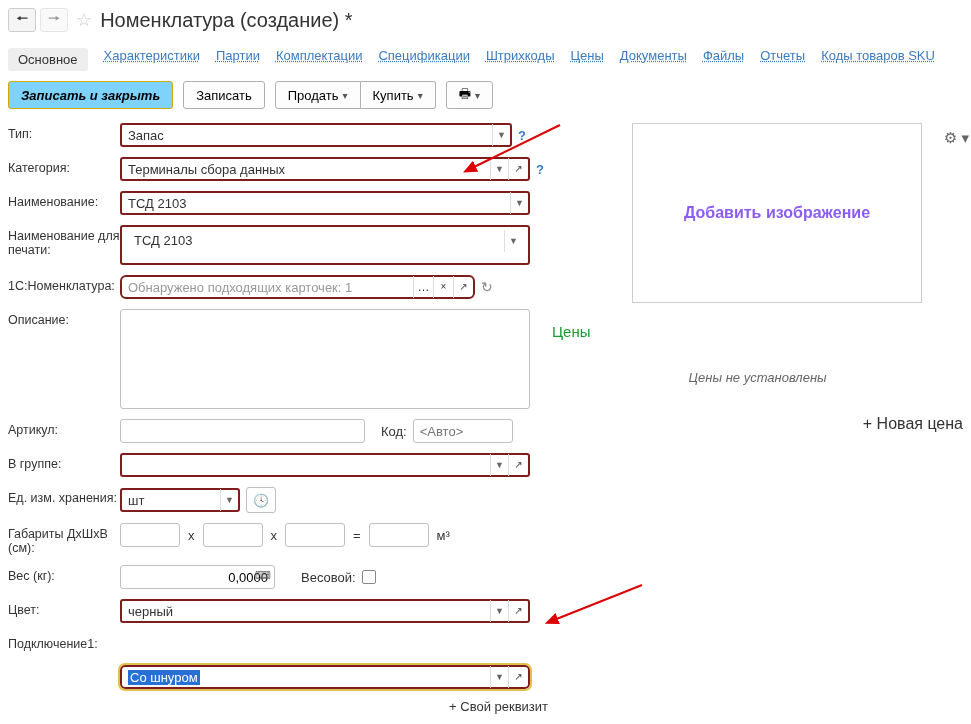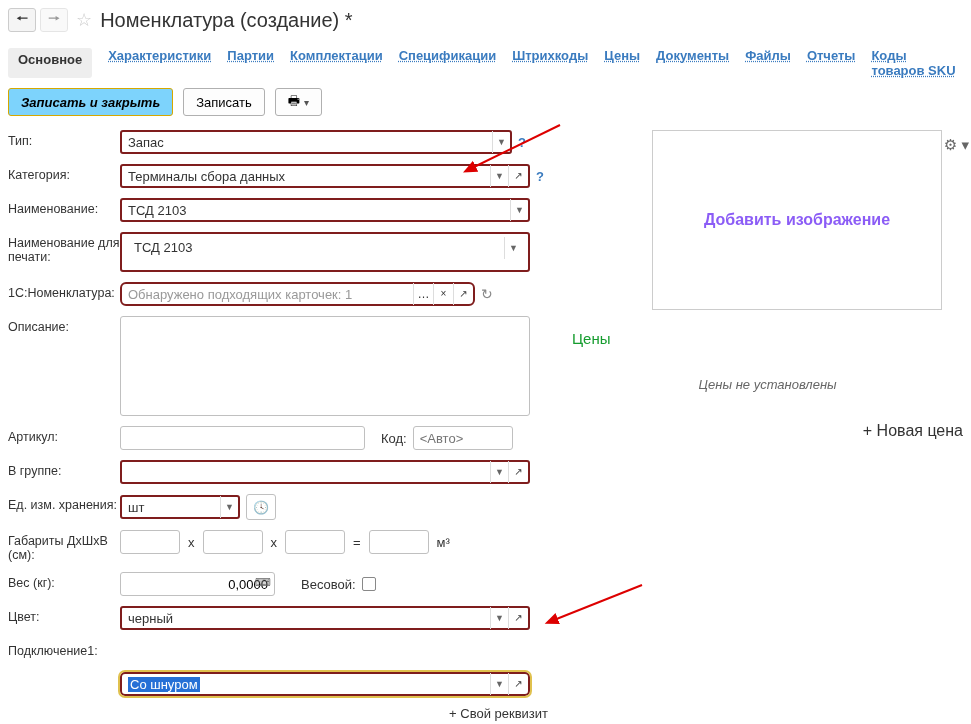--- a/index.html
+++ b/index.html
@@ -14,35 +14,35 @@
   }
   .toolbar-top { display: flex; align-items: center; gap: 4px; margin-bottom: 10px; }
   .nav-btn {
     width: 28px; height: 24px;
     border: 1px solid #ccc; background: #f5f5f5;
     border-radius: 3px; display: flex; align-items: center; justify-content: center;
     cursor: pointer; font-size: 14px; color: #333;
   }
   .star { font-size: 18px; color: #ccc; margin: 0 4px; cursor: pointer; }
   .title { font-size: 20px; color: #333; }
-  .tabs { display: flex; gap: 16px; padding: 6px 0 10px 0; font-weight: bold; }
+  .tabs { display: flex; gap: 16px; padding: 6px 0 10px 0; }
   .tab { color: #3a7bbf; cursor: pointer; text-decoration: underline dotted; }
   .tab.active {
     background: #eee; color: #333; padding: 4px 10px;
     text-decoration: none; border-radius: 3px;
   }
   .action-bar { display: flex; gap: 10px; margin-bottom: 14px; align-items: center; }
   .btn {
     height: 28px; padding: 0 12px; border: 1px solid #b0b0b0;
     border-radius: 3px; background: #fdfdfd; cursor: pointer;
     display: inline-flex; align-items: center; font-size: 13px;
   }
   .btn-primary { background: #7dd3fc; border-color: #d6a800; font-weight: bold; font-style: italic; }
   .btn-caret::after { content: " ▾"; font-size: 10px; color: #555; margin-left: 4px; }
-  .layout { display: flex; gap: 24px; }
+  .layout { display: flex; gap: 4px; }
   .left-col { flex: 0 0 540px; }
   .right-col { flex: 1; position: relative; }
   .form-row { display: flex; align-items: flex-start; margin-bottom: 10px; }
   .form-label { flex: 0 0 112px; padding-top: 4px; color: #333; font-size: 12.5px; }
   .form-field { flex: 1; display: flex; align-items: center; gap: 6px; }
   .input, .select, .textarea {
     border: 1px solid #c0c0c0; border-radius: 3px;
     padding: 3px 6px; font-size: 13px; background: #fff;
     height: 24px; display: flex; align-items: center;
   }
@@ -102,20 +102,24 @@
   <span class="tab">Цены</span>
   <span class="tab">Документы</span>
   <span class="tab">Файлы</span>
   <span class="tab">Отчеты</span>
   <span class="tab">Коды товаров SKU</span>
 </div>
 
 <div class="action-bar">
   <button class="btn btn-primary">Записать и закрыть</button>
   <button class="btn">Записать</button>
+  <div style="display:flex">
+    <button class="btn btn-caret" style="border-radius:3px 0 0 3px">Продать</button>
+    <button class="btn btn-caret" style="border-radius:0 3px 3px 0; border-left:none">Купить</button>
+  </div>
   <button class="btn btn-caret">🖶</button>
 </div>
 
 <div class="layout">
   <div class="left-col">
 
     <div class="form-row">
       <div class="form-label">Тип:</div>
       <div class="form-field">
         <div class="combo" style="width:392px">

